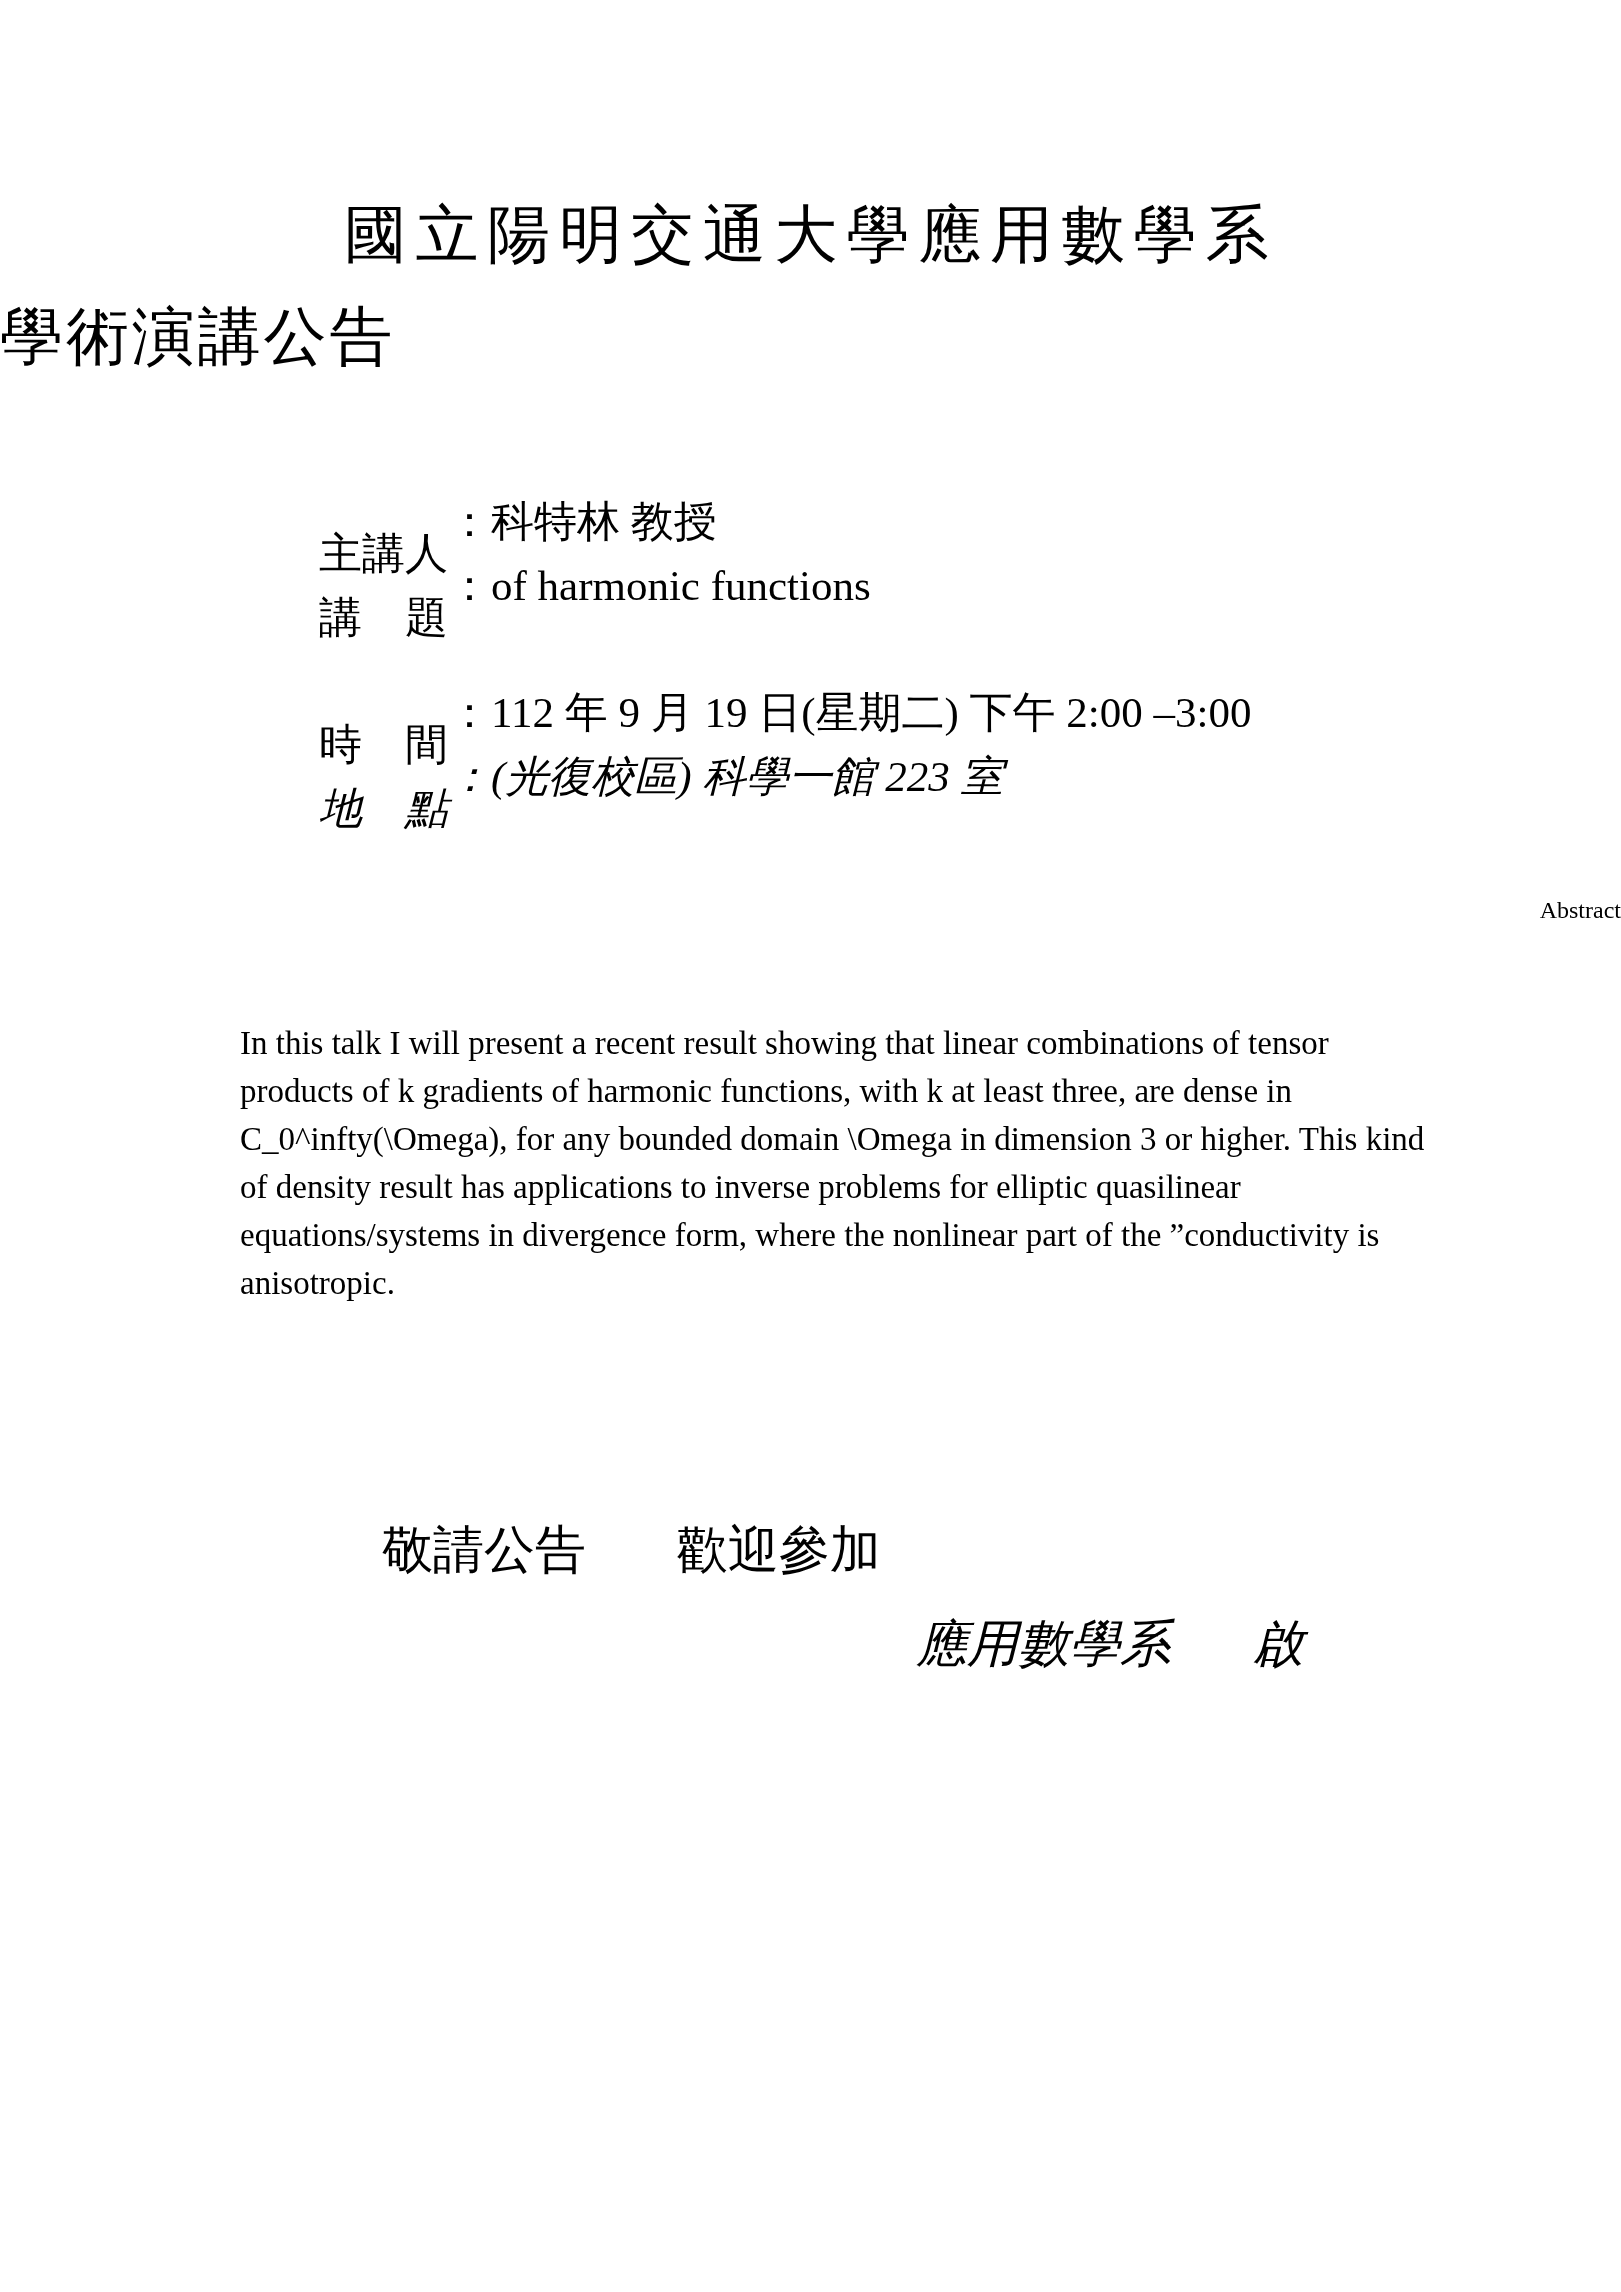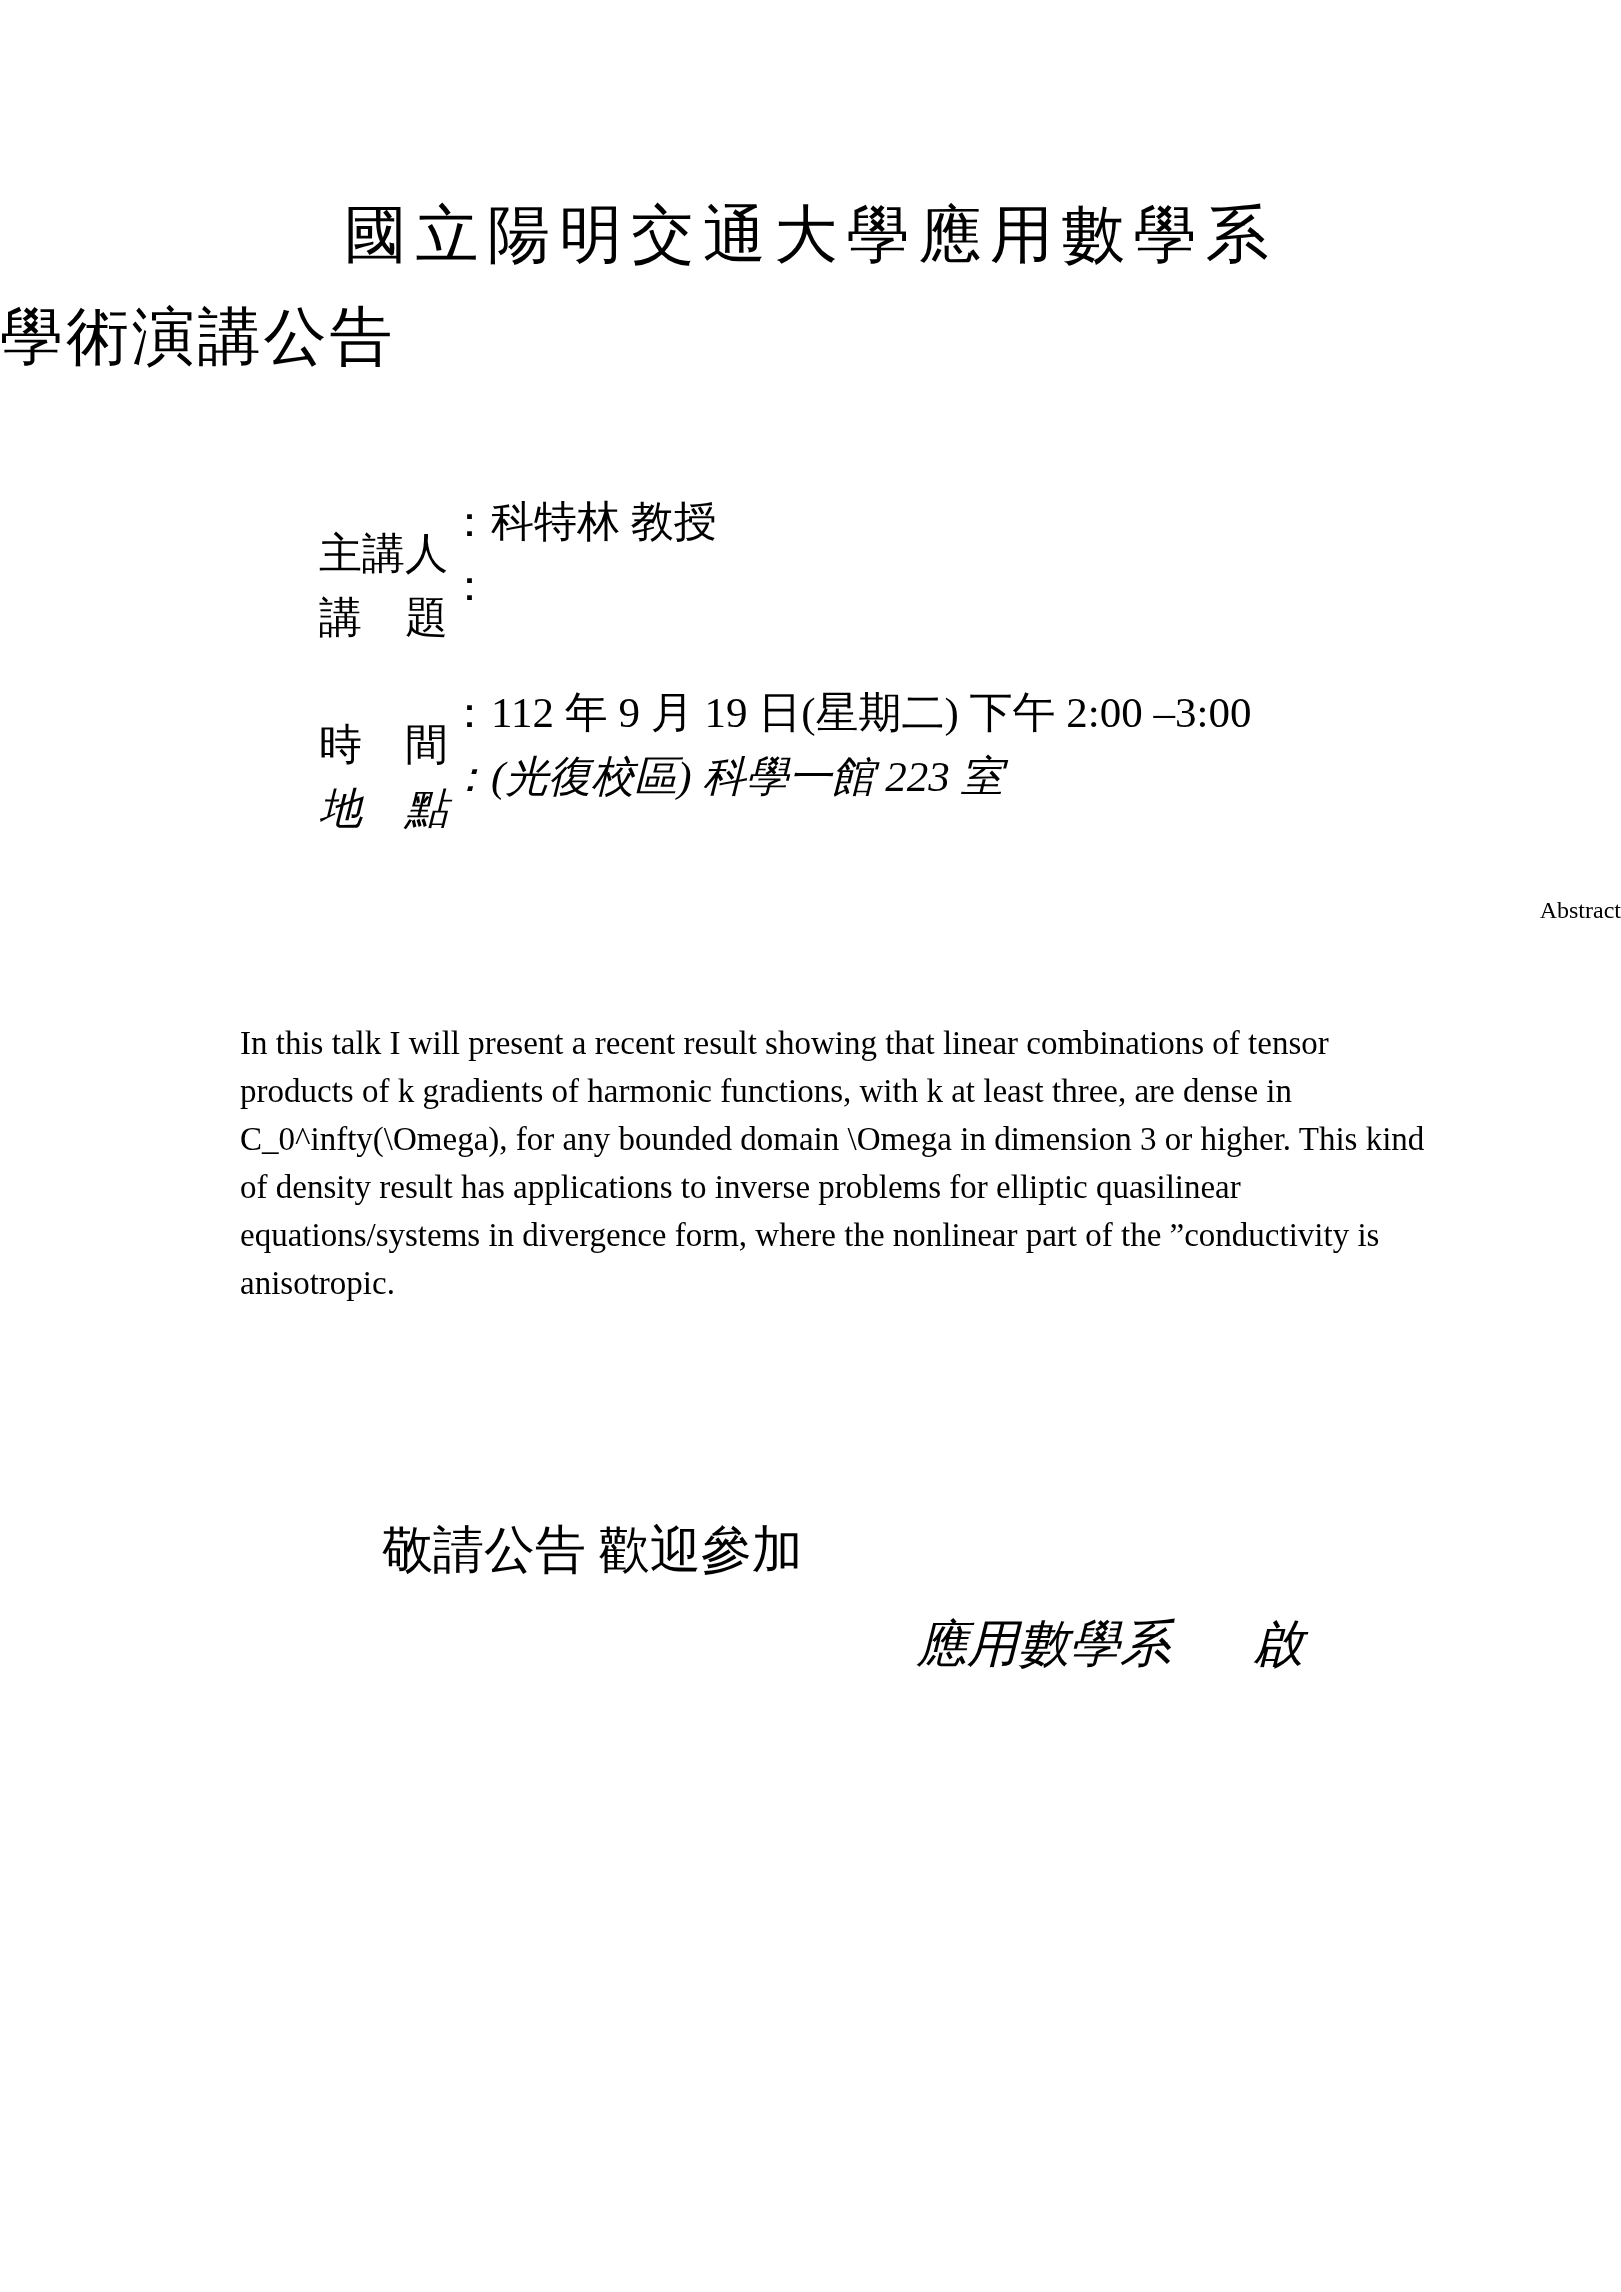--- a/index.html
+++ b/index.html
@@ -89,20 +89,21 @@
   
   .footer-announce {
     position: absolute;
     top: 1525px;
     left: 382px;
     font-size: 51px;
     line-height: 1;
     white-space: nowrap;
   }
   .footer-announce .welcome {
+    margin-left: 78px;
     text-align: center;
   }
   .footer-sign {
     position: absolute;
     top: 1619px;
     left: 916px;
     font-size: 51px;
     line-height: 1;
     font-style: italic;
     white-space: nowrap;
@@ -123,20 +124,21 @@
   <div class="info-row row-speaker">
     <span class="label">主講人</span>
     <span class="colon">：</span>
     <span class="value">科特林 教授</span>
   </div>
 
   <div class="info-row row-topic">
     <span class="label">講　題</span>
     <span class="colon">：</span>
     <span class="value topic-lines">
+      <div>of harmonic functions</div>
     </span>
   </div>
 
   <div class="info-row row-time">
     <span class="label">時　間</span>
     <span class="colon">：</span>
     <span class="value">112 年 9 月 19 日(星期二) 下午 2:00 –3:00</span>
   </div>
 
   <div class="info-row row-location">

